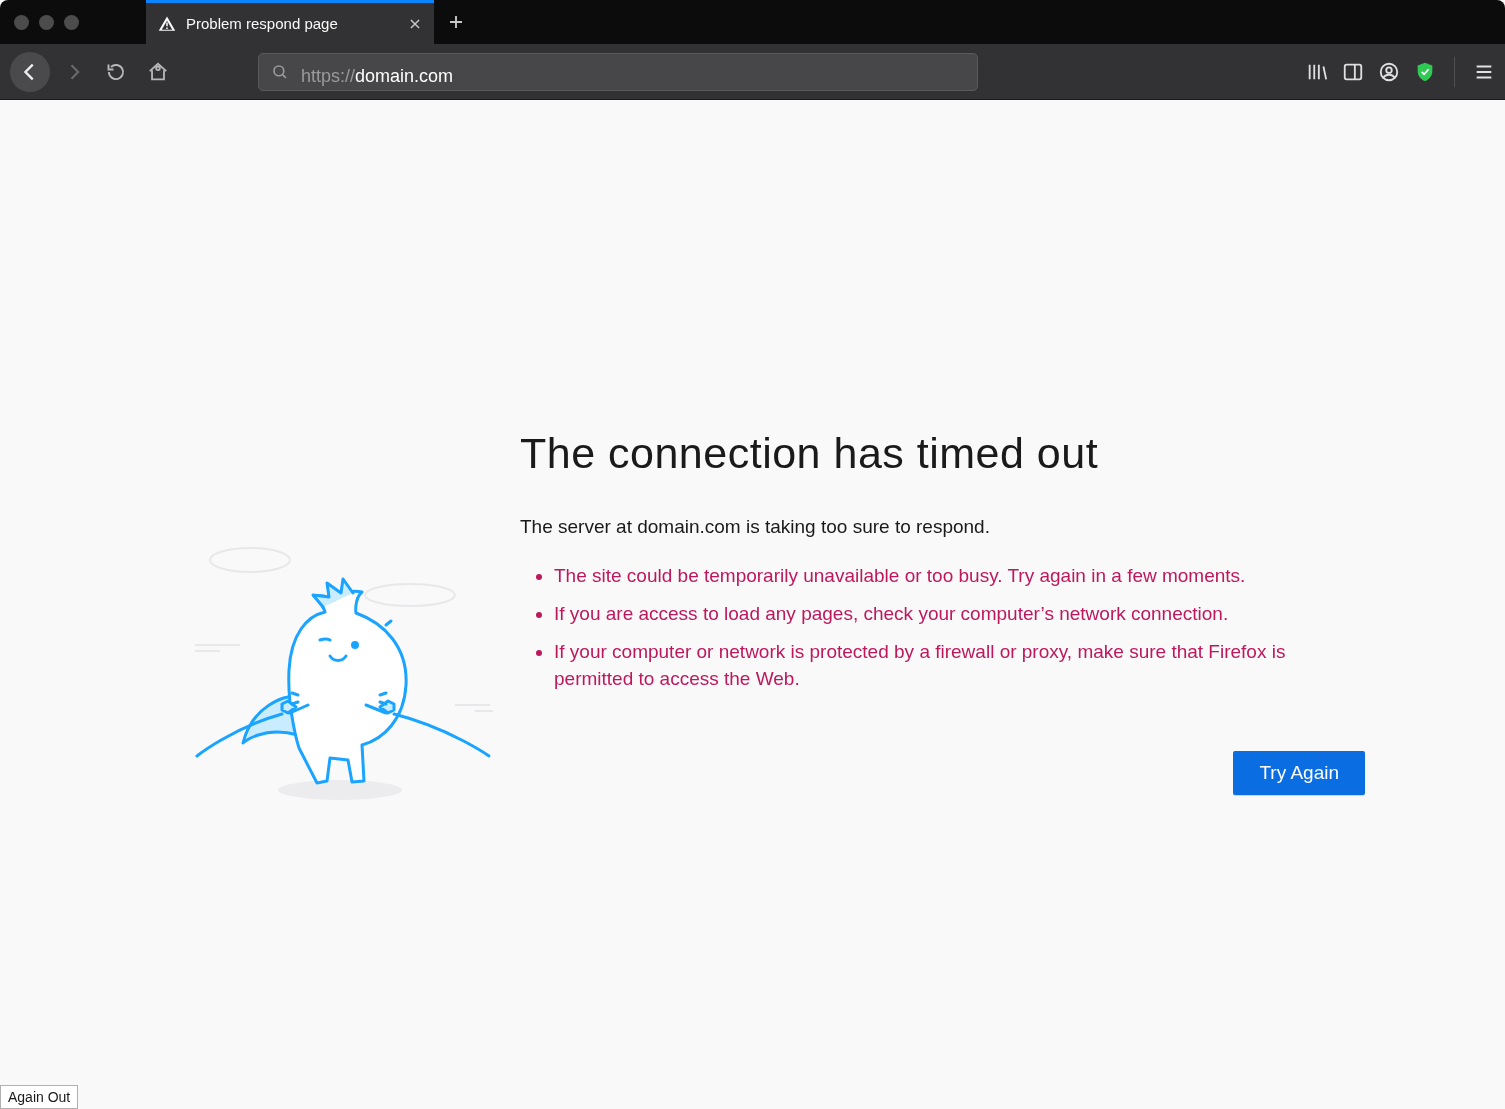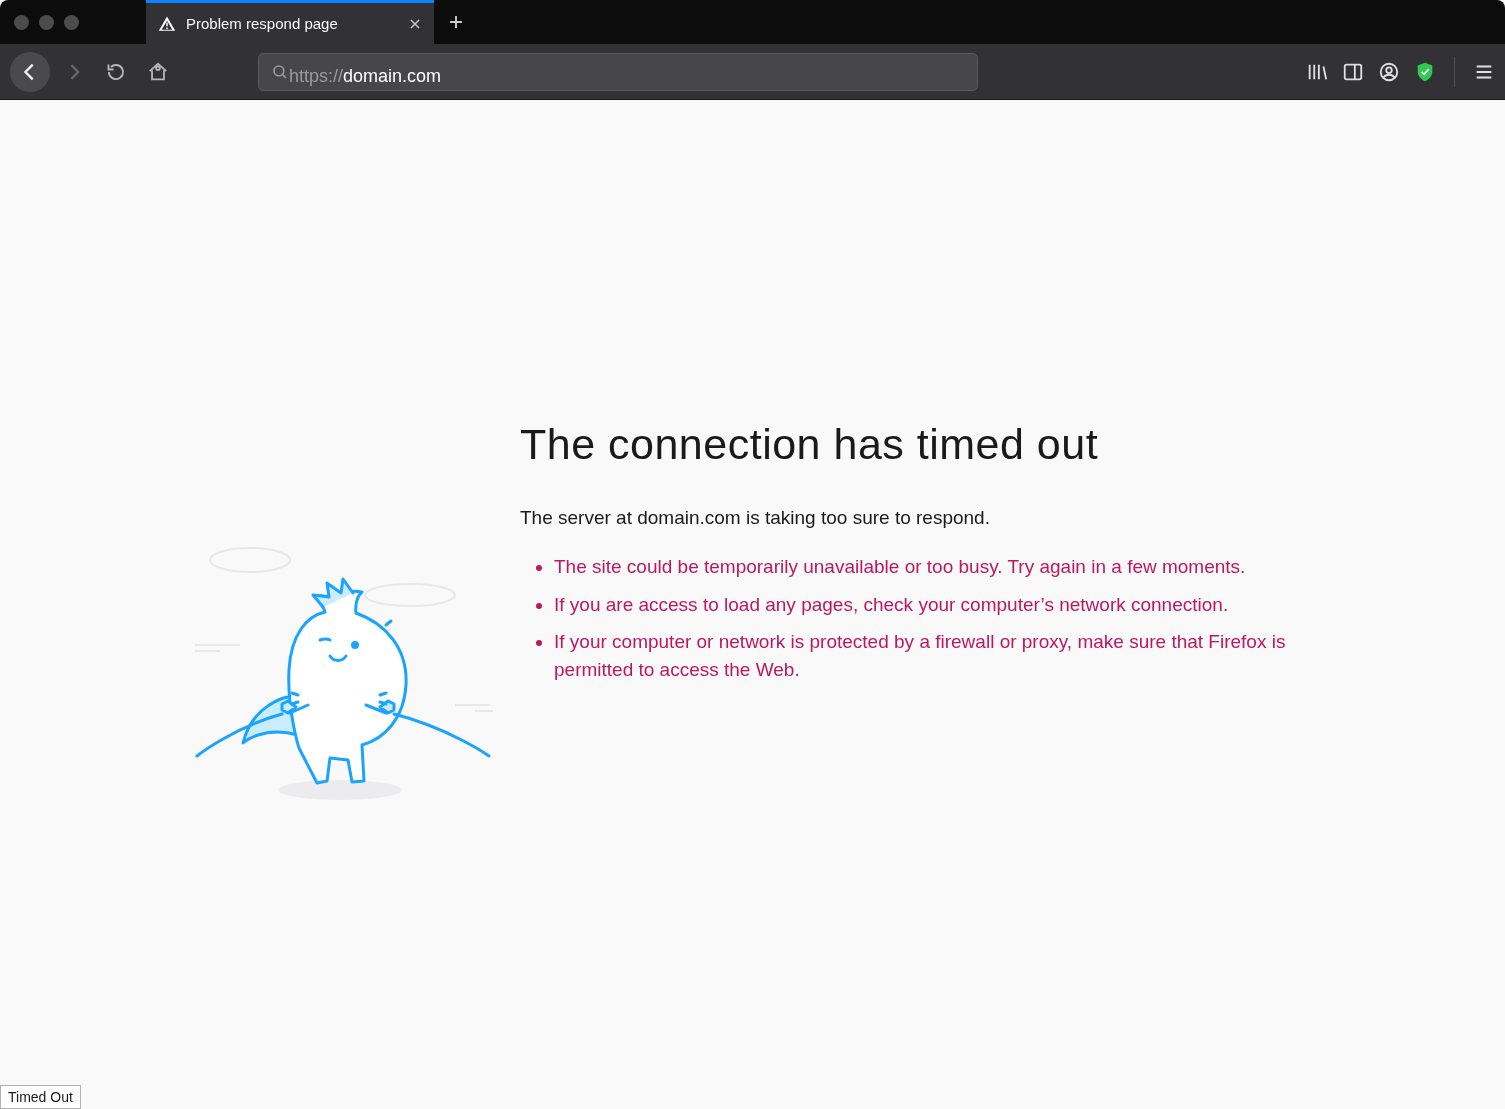--- a/index.html
+++ b/index.html
@@ -85,42 +85,42 @@
   .urlbar {
     flex: 0 0 720px;
     height: 38px;
     background: #474749;
     border: 1px solid #5a5a5c;
     border-radius: 5px;
     display: flex;
     align-items: center;
     padding: 0 12px;
     color: #b7b7ba;
-    gap: 0;
+    gap: 12px;
   }
   .urlbar .url-text { color:#9a9a9d; font-size:18px; display:flex; align-items:baseline;}
   .urlbar .url-host { color:#ffffff;margin-top:9px; }
   .toolbar-flex { flex:1; }
   .toolbar-icons { display:flex; align-items:center; gap:14px; color:#e0e0e2; }
   .toolbar-icons .divider{ width:1px; height:30px; background:#4f4f51; margin:0 4px;}
   .shield { color:#30c954; }
 
   
   .content {
     position:absolute;
     left:0; right:0; top:100px; bottom:0;
     background:#f9f9fa;
   }
   .err-wrap {
     position:absolute;
     top: 320px;
     left: 180px;
     right: 140px;
     display:flex;
-    align-items:flex-start;
+    align-items:center;
     gap: 20px;
   }
   .illustration {
     width: 320px;
     flex: 0 0 320px;
     margin-top: 60px;
   }
   .err-text {
     flex:1;
     color:#0c0c0d;
@@ -318,18 +318,21 @@
     </div>
 
     <div class="err-text">
       <h1 class="err-title">The connection has timed out</h1>
       <p class="err-sub">The server at domain.com is taking too sure to respond.</p>
       <ul class="err-list">
         <li>The site could be temporarily unavailable or too busy. Try again in a few moments.</li>
         <li>If you are access to load any pages, check your computer’s network connection.</li>
         <li>If your computer or network is protected by a firewall or proxy, make sure that Firefox is permitted to access the Web.</li>
       </ul>
+      <div class="try-again-row">
+        <button class="try-again">Try Again</button>
+      </div>
     </div>
 
   </div>
 </div>
 
-<div class="footer-label">Timed Out</div>
+<div class="footer-label">Again Out</div>
 
 </body></html>

